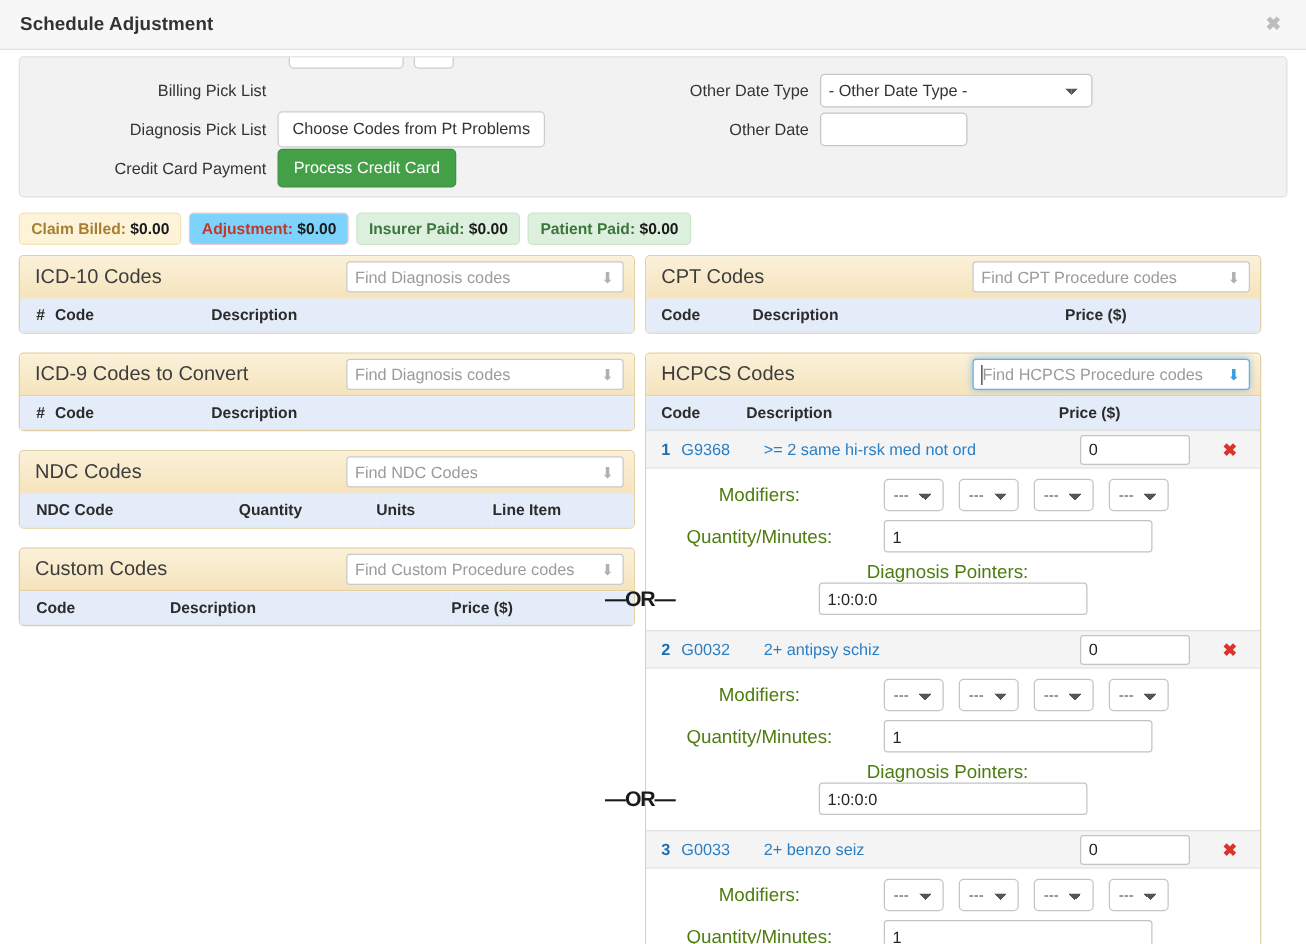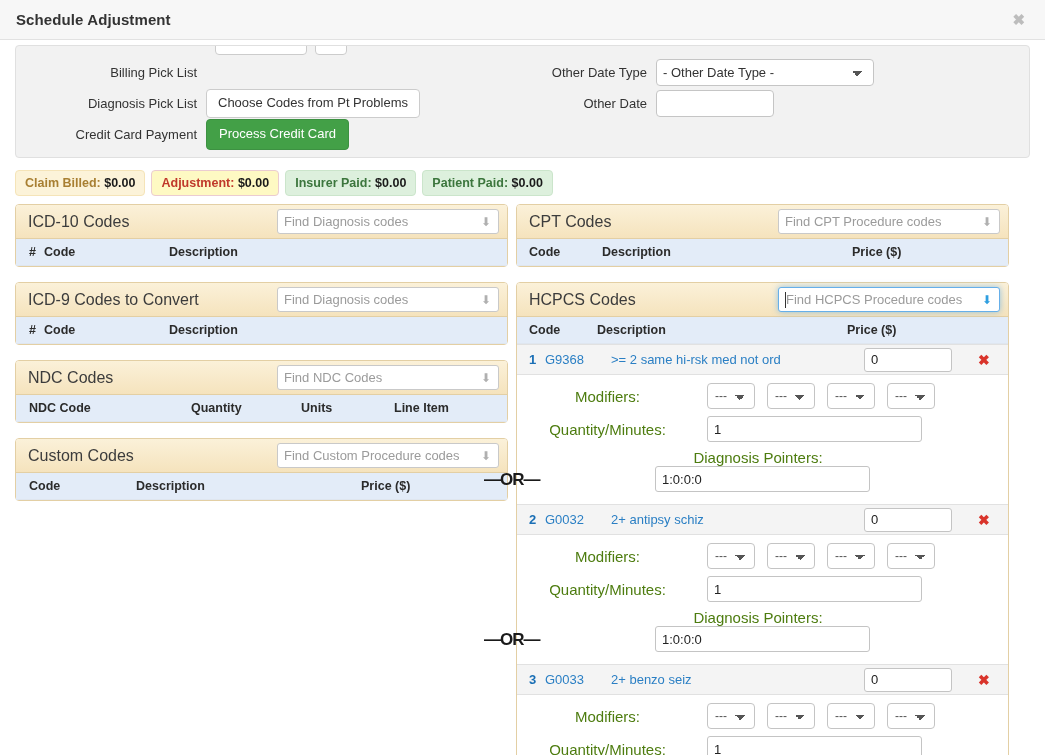--- a/index.html
+++ b/index.html
@@ -43,21 +43,21 @@
   
   .form-panel {
     margin: 5px 15px 0 15px;
     background: #f2f2f2;
     border: 1px solid #e0e0e0;
     border-radius: 4px;
     height: 113px;
     position: relative;
     overflow: hidden;
   }
-  .form-col-left { position: absolute; left: 0; top: 0; width: 520px; }
+  .form-col-left { position: absolute; left: 16px; top: 0; width: 520px; }
   .form-col-right { position: absolute; left: 520px; top: 0; width: 500px; }
 
   .frow {
     display: flex;
     align-items: center;
     height: 31px;
     margin-bottom: 0;
   }
   .flabel {
     width: 190px;
@@ -145,21 +145,21 @@
   .badge {
     border-radius: 4px;
     padding: 5px 9px;
     font-size: 12.5px;
     font-weight: bold;
     border: 1px solid transparent;
     white-space: nowrap;
   }
   .badge .amt { color: #1a1a1a; }
   .badge-warning { background: #fcf3d9; border-color: #f5e4b8; color: #a87f32; }
-  .badge-danger  { background: #fef9c3; border-color: #ebccd1; color: #c0392b; }
+  .badge-danger  { background: #7dd3fc; border-color: #ebccd1; color: #c0392b; }
   .badge-success { background: #ddf0dd; border-color: #cbe5cb; color: #3c763d; }
 
   
   .columns {
     margin: 8px 15px 0 15px;
     display: flex;
     gap: 8px;
     align-items: flex-start;
   }
   .col { width: 493px; flex: 0 0 493px; }

